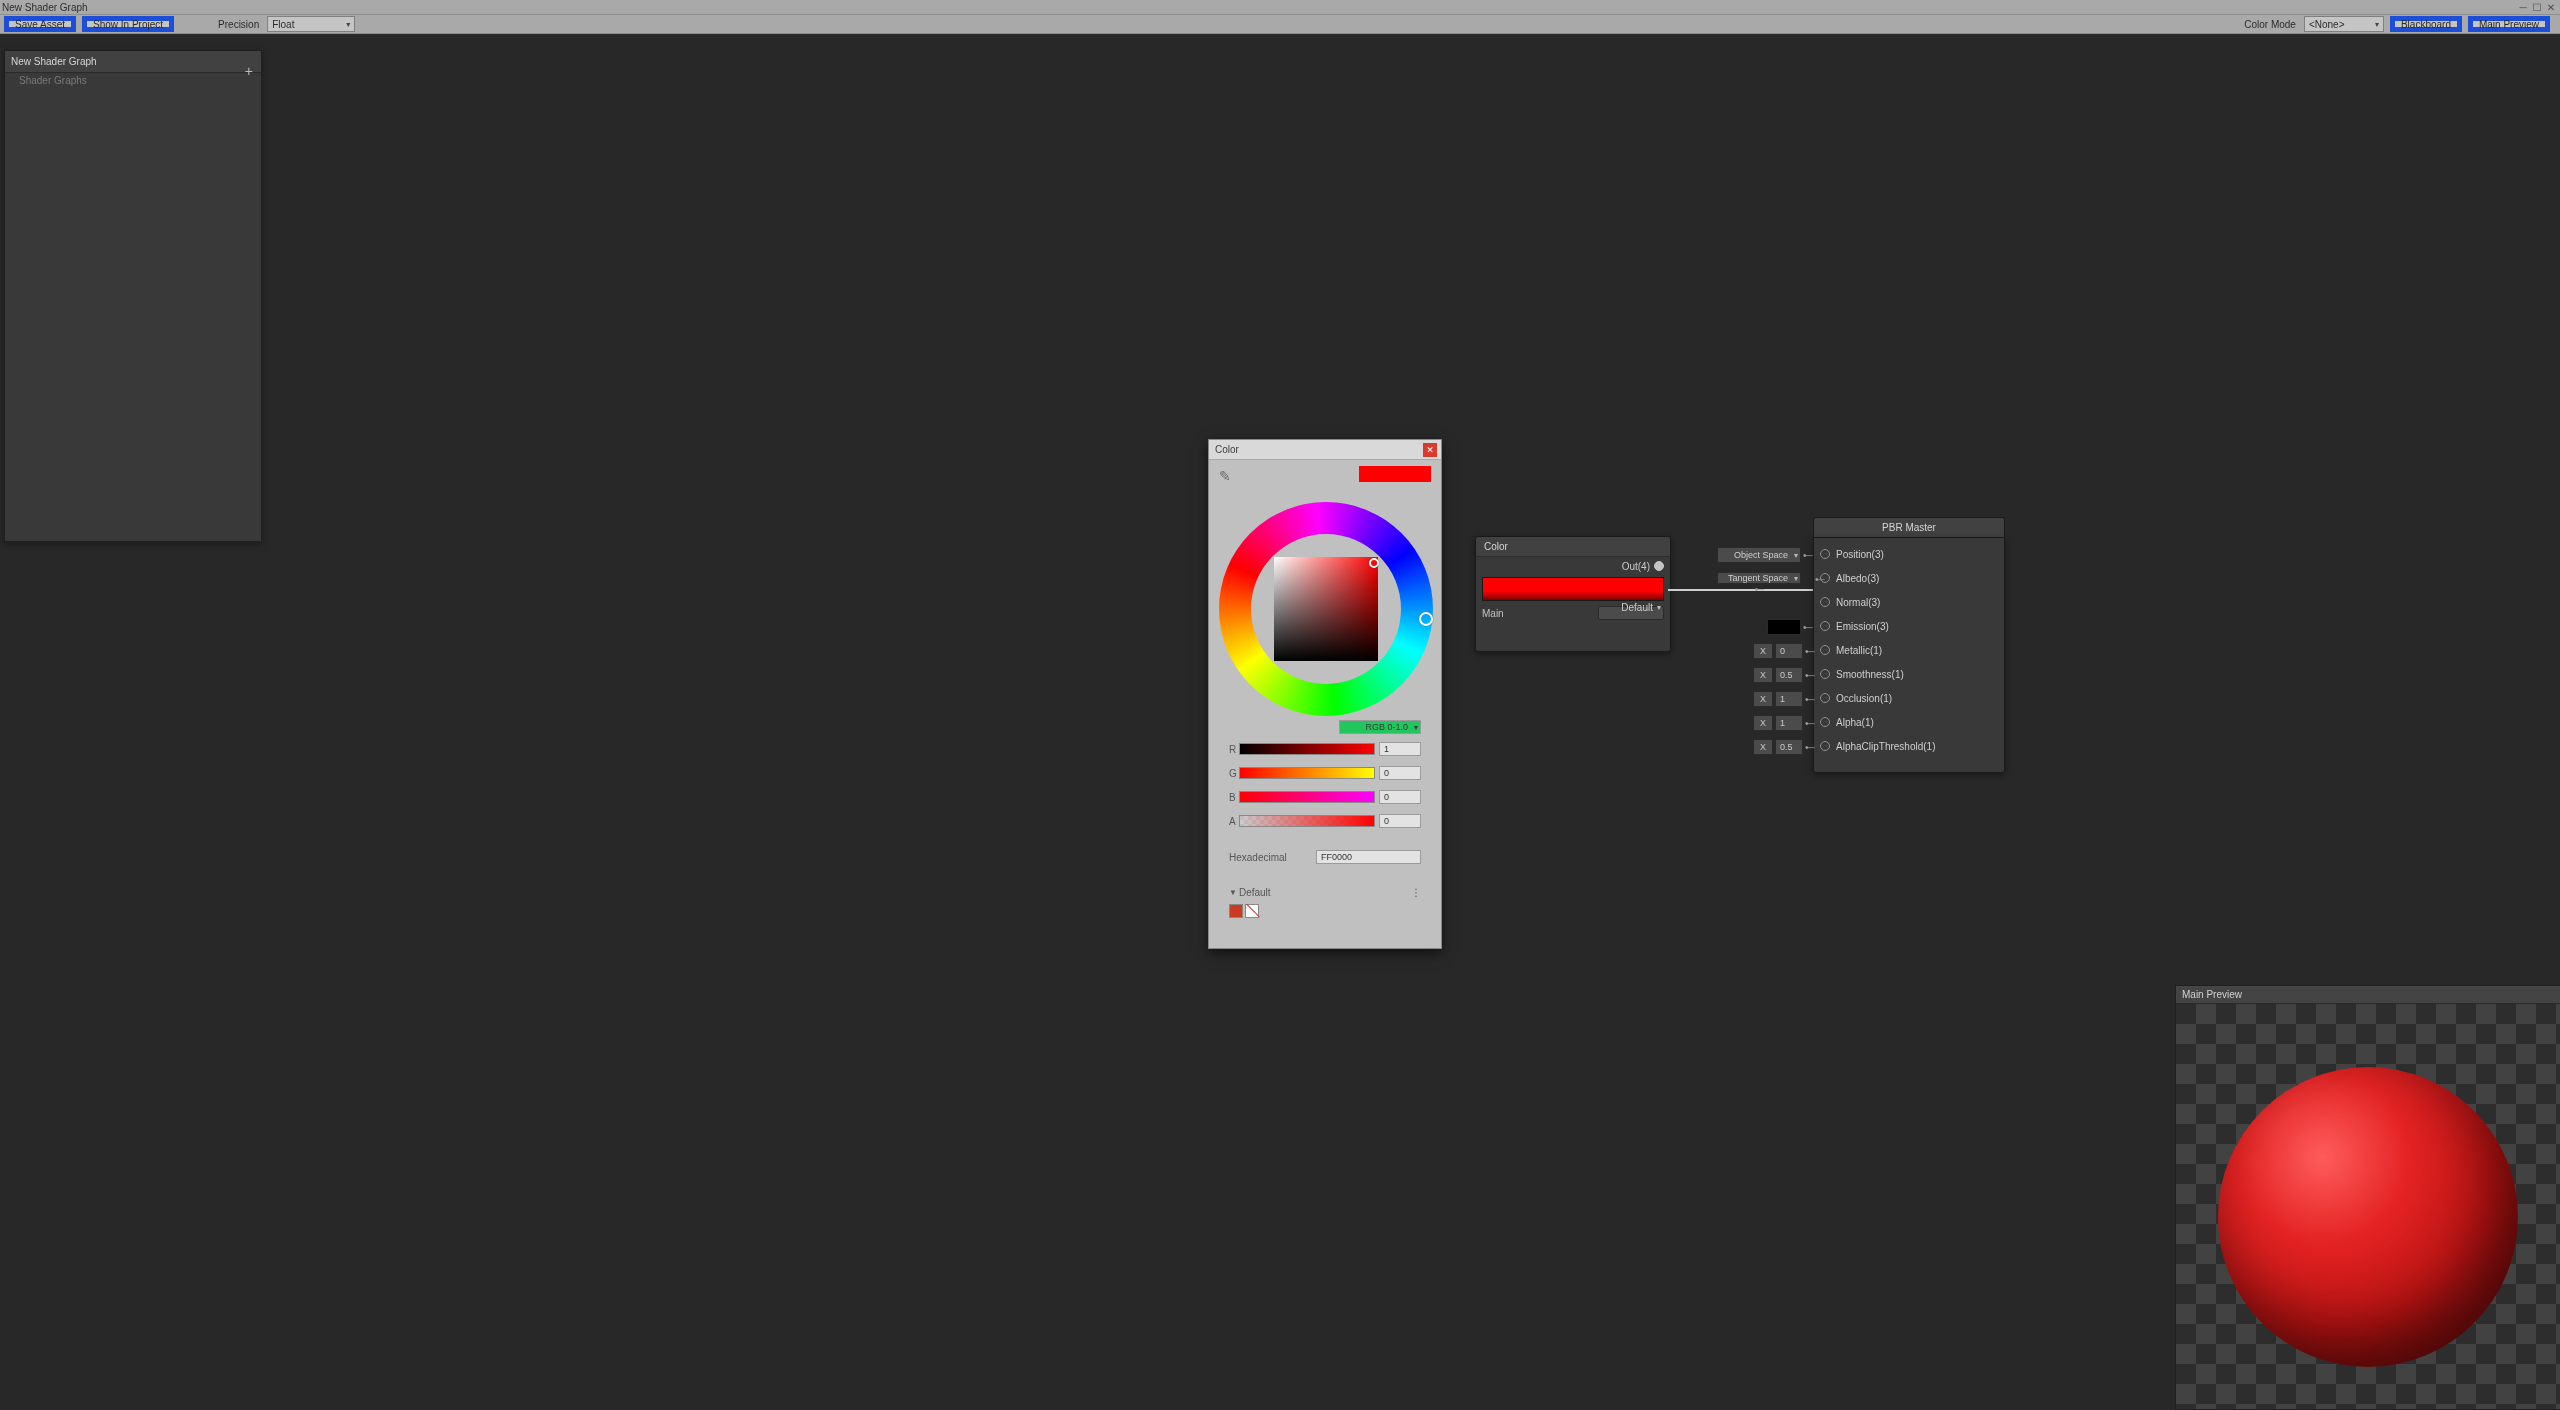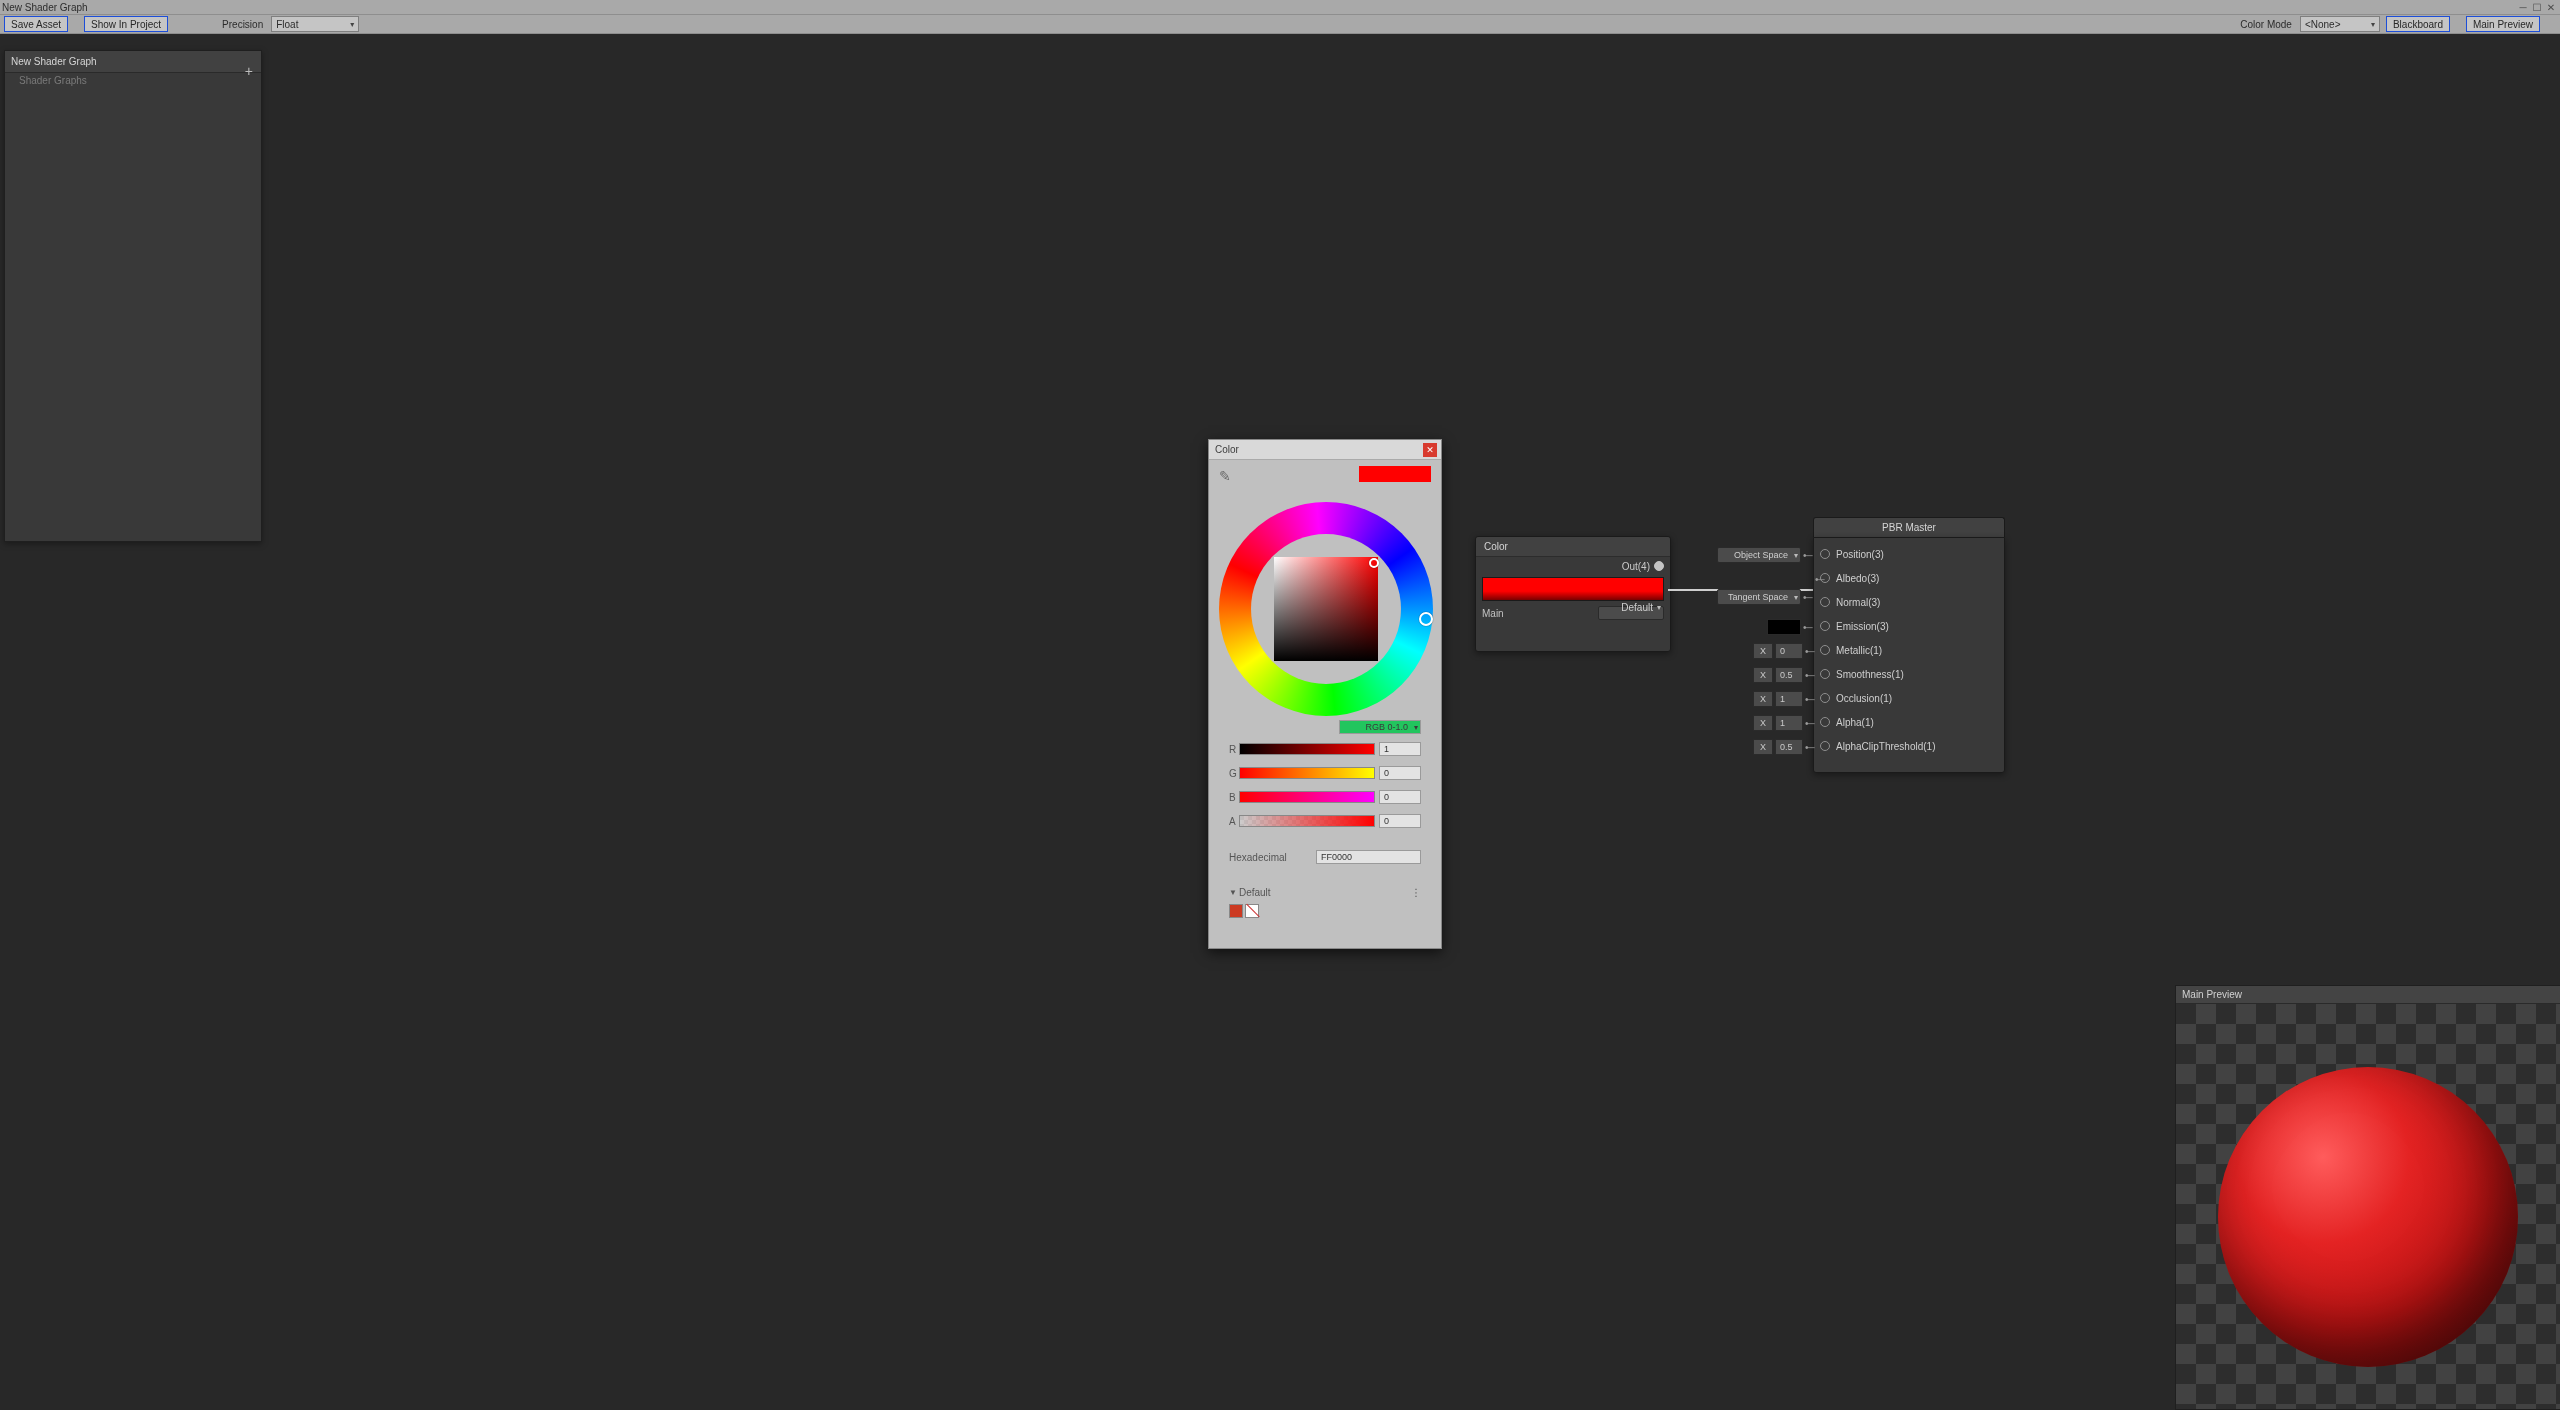--- a/index.html
+++ b/index.html
@@ -4,21 +4,21 @@
 <style>
   * { margin:0; padding:0; box-sizing:border-box; font-family:"Segoe UI","Lucida Grande",Verdana,sans-serif; font-size:10px; user-select:none;}
   html,body{width:2560px;height:1410px;background:#282828;color:#b4b4b4;overflow:hidden;position:relative;}
   
   .win-title-bar{position:absolute;left:0;right:0;top:0;height:14px;background:#a9a9a9;display:flex;align-items:center;padding:0 2px;}
   .win-title-bar .title{color:#2c2c2c;}
   .win-title-bar .ctrls{position:absolute;right:4px;top:0;height:14px;display:flex;gap:4px;align-items:center;}
   .win-title-bar .ctrls span{width:10px;display:inline-block;text-align:center;color:#4a4a4a;cursor:pointer;}
   
   .toolbar{position:absolute;left:0;right:0;top:14px;height:20px;background:#a9a9a9;display:flex;align-items:center;padding:0 4px;border-top:1px solid #8e8e8e;border-bottom:1px solid #8e8e8e;}
-  .tb-btn{background:#c5c5c5;border:1px solid #1d4ed8;color:#272727;padding:1px 6px;margin-right:16px;cursor:pointer;height:16px;display:flex;align-items:center;}
+  .tb-btn{background:#c5c5c5;border:5px solid #1d4ed8;color:#272727;padding:1px 6px;margin-right:6px;cursor:pointer;height:16px;display:flex;align-items:center;}
   .tb-label{color:#2b2b2b;margin-left:2px;margin-right:8px;padding-left:36px;}
   .tb-drop{background:#c5c5c5;border:1px solid #7f7f7f;height:16px;min-width:88px;display:flex;align-items:center;padding:0 4px;color:#2c2c2c;position:relative;cursor:pointer;}
   .tb-drop::after{content:"▾";position:absolute;right:4px;color:#444;font-size:8px;}
   .toolbar .right{margin-left:auto;display:flex;align-items:center;}
   
   .canvas{position:absolute;left:0;top:34px;right:0;bottom:0;background:#282828;}
   
   .blackboard{position:absolute;left:4px;top:50px;width:258px;height:492px;background:#393939;border:1px solid #1f1f1f;box-shadow:0 2px 6px rgba(0,0,0,.35);}
   .blackboard .hdr{height:22px;background:#414141;border-bottom:1px solid #2a2a2a;color:#d6d6d6;padding:3px 6px;display:flex;align-items:center;}
   .blackboard .sub{color:#7a7a7a;padding:2px 14px;}
@@ -253,21 +253,21 @@
   </div>
 </div>
 
 <div class="mport" style="top: 545px; left: 1717px;">
     <div class="drop">Object Space</div>
     <span class="dots">•─</span>
   </div>
 <div class="mport" style="top: 569px; left: 1813px;">
     <span class="dots">•─</span>
   </div>
-<div class="mport" style="top: 587px; left: 1717px;">
+<div class="mport" style="top: 572px; left: 1717px; flex-direction: column;">
     <div class="drop">Tangent Space</div>
     <span class="dots">•─</span>
   </div>
 <div class="mport" style="top: 617px; left: 1767px;">
     <div class="mini-swatch"></div>
     <span class="dots">•─</span>
   </div>
 <div class="mport" style="top: 641px; left: 1753px;">
     <div class="x">X</div>
     <div class="val">0</div>

